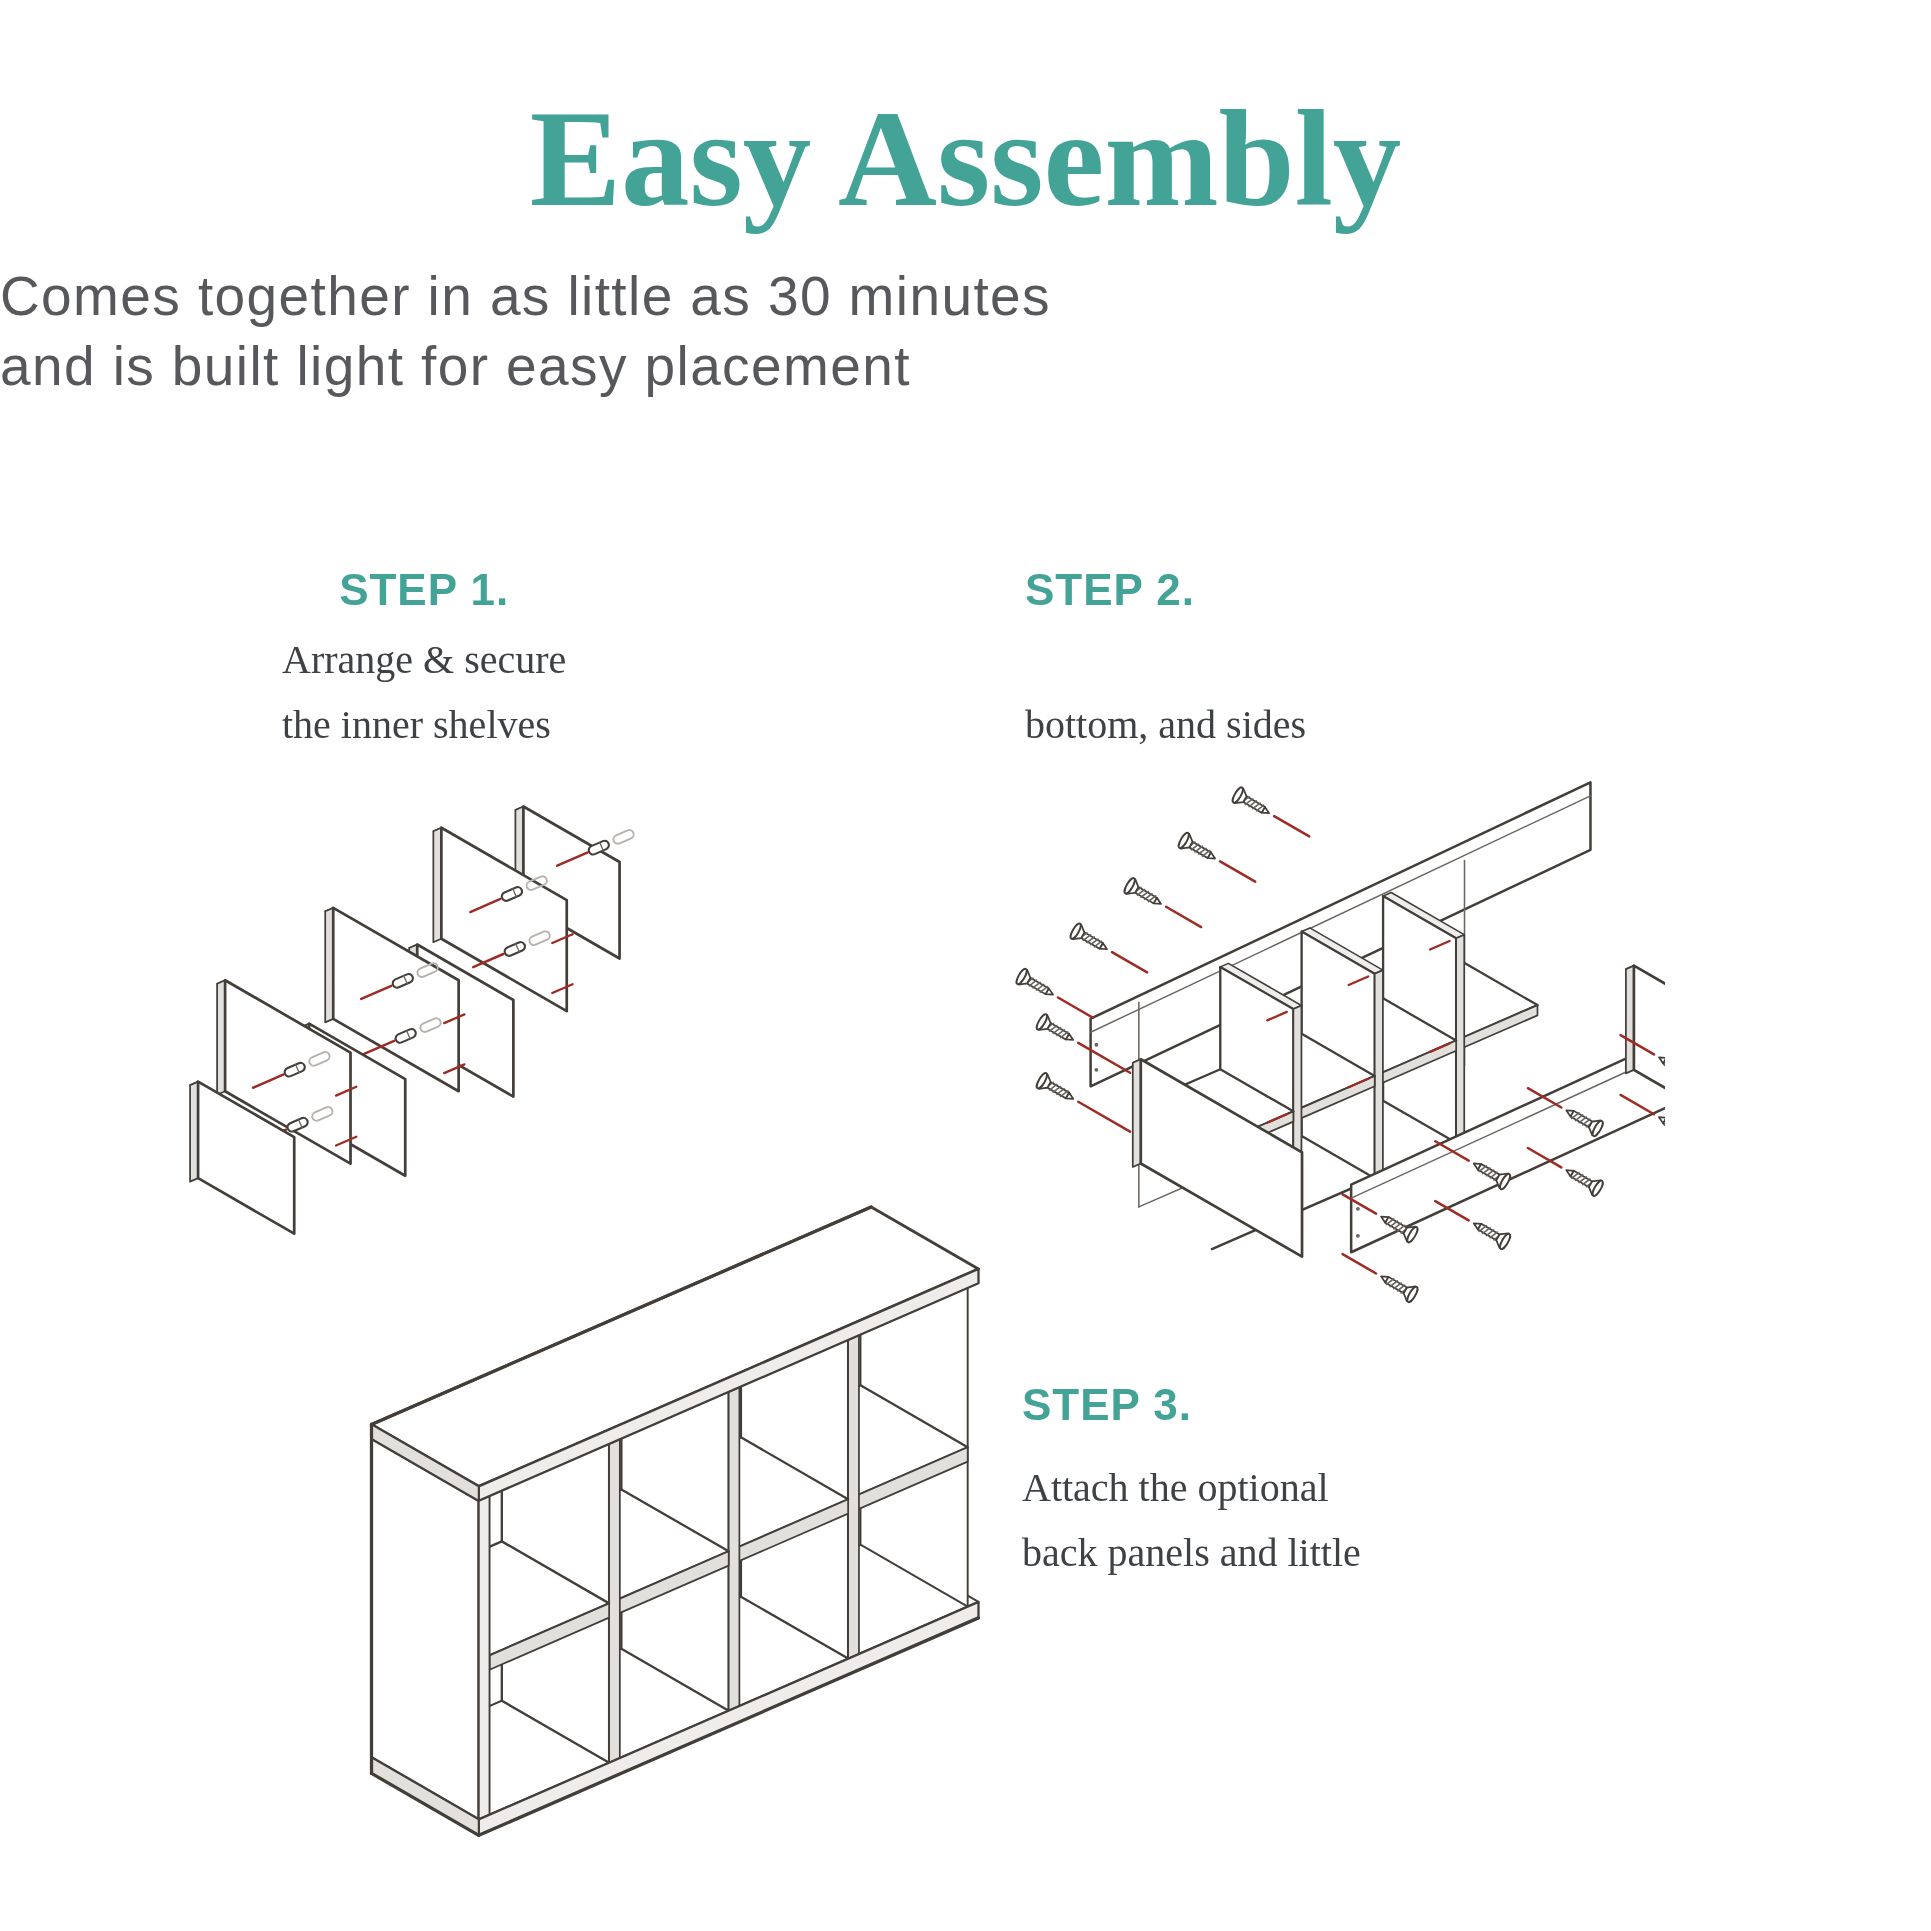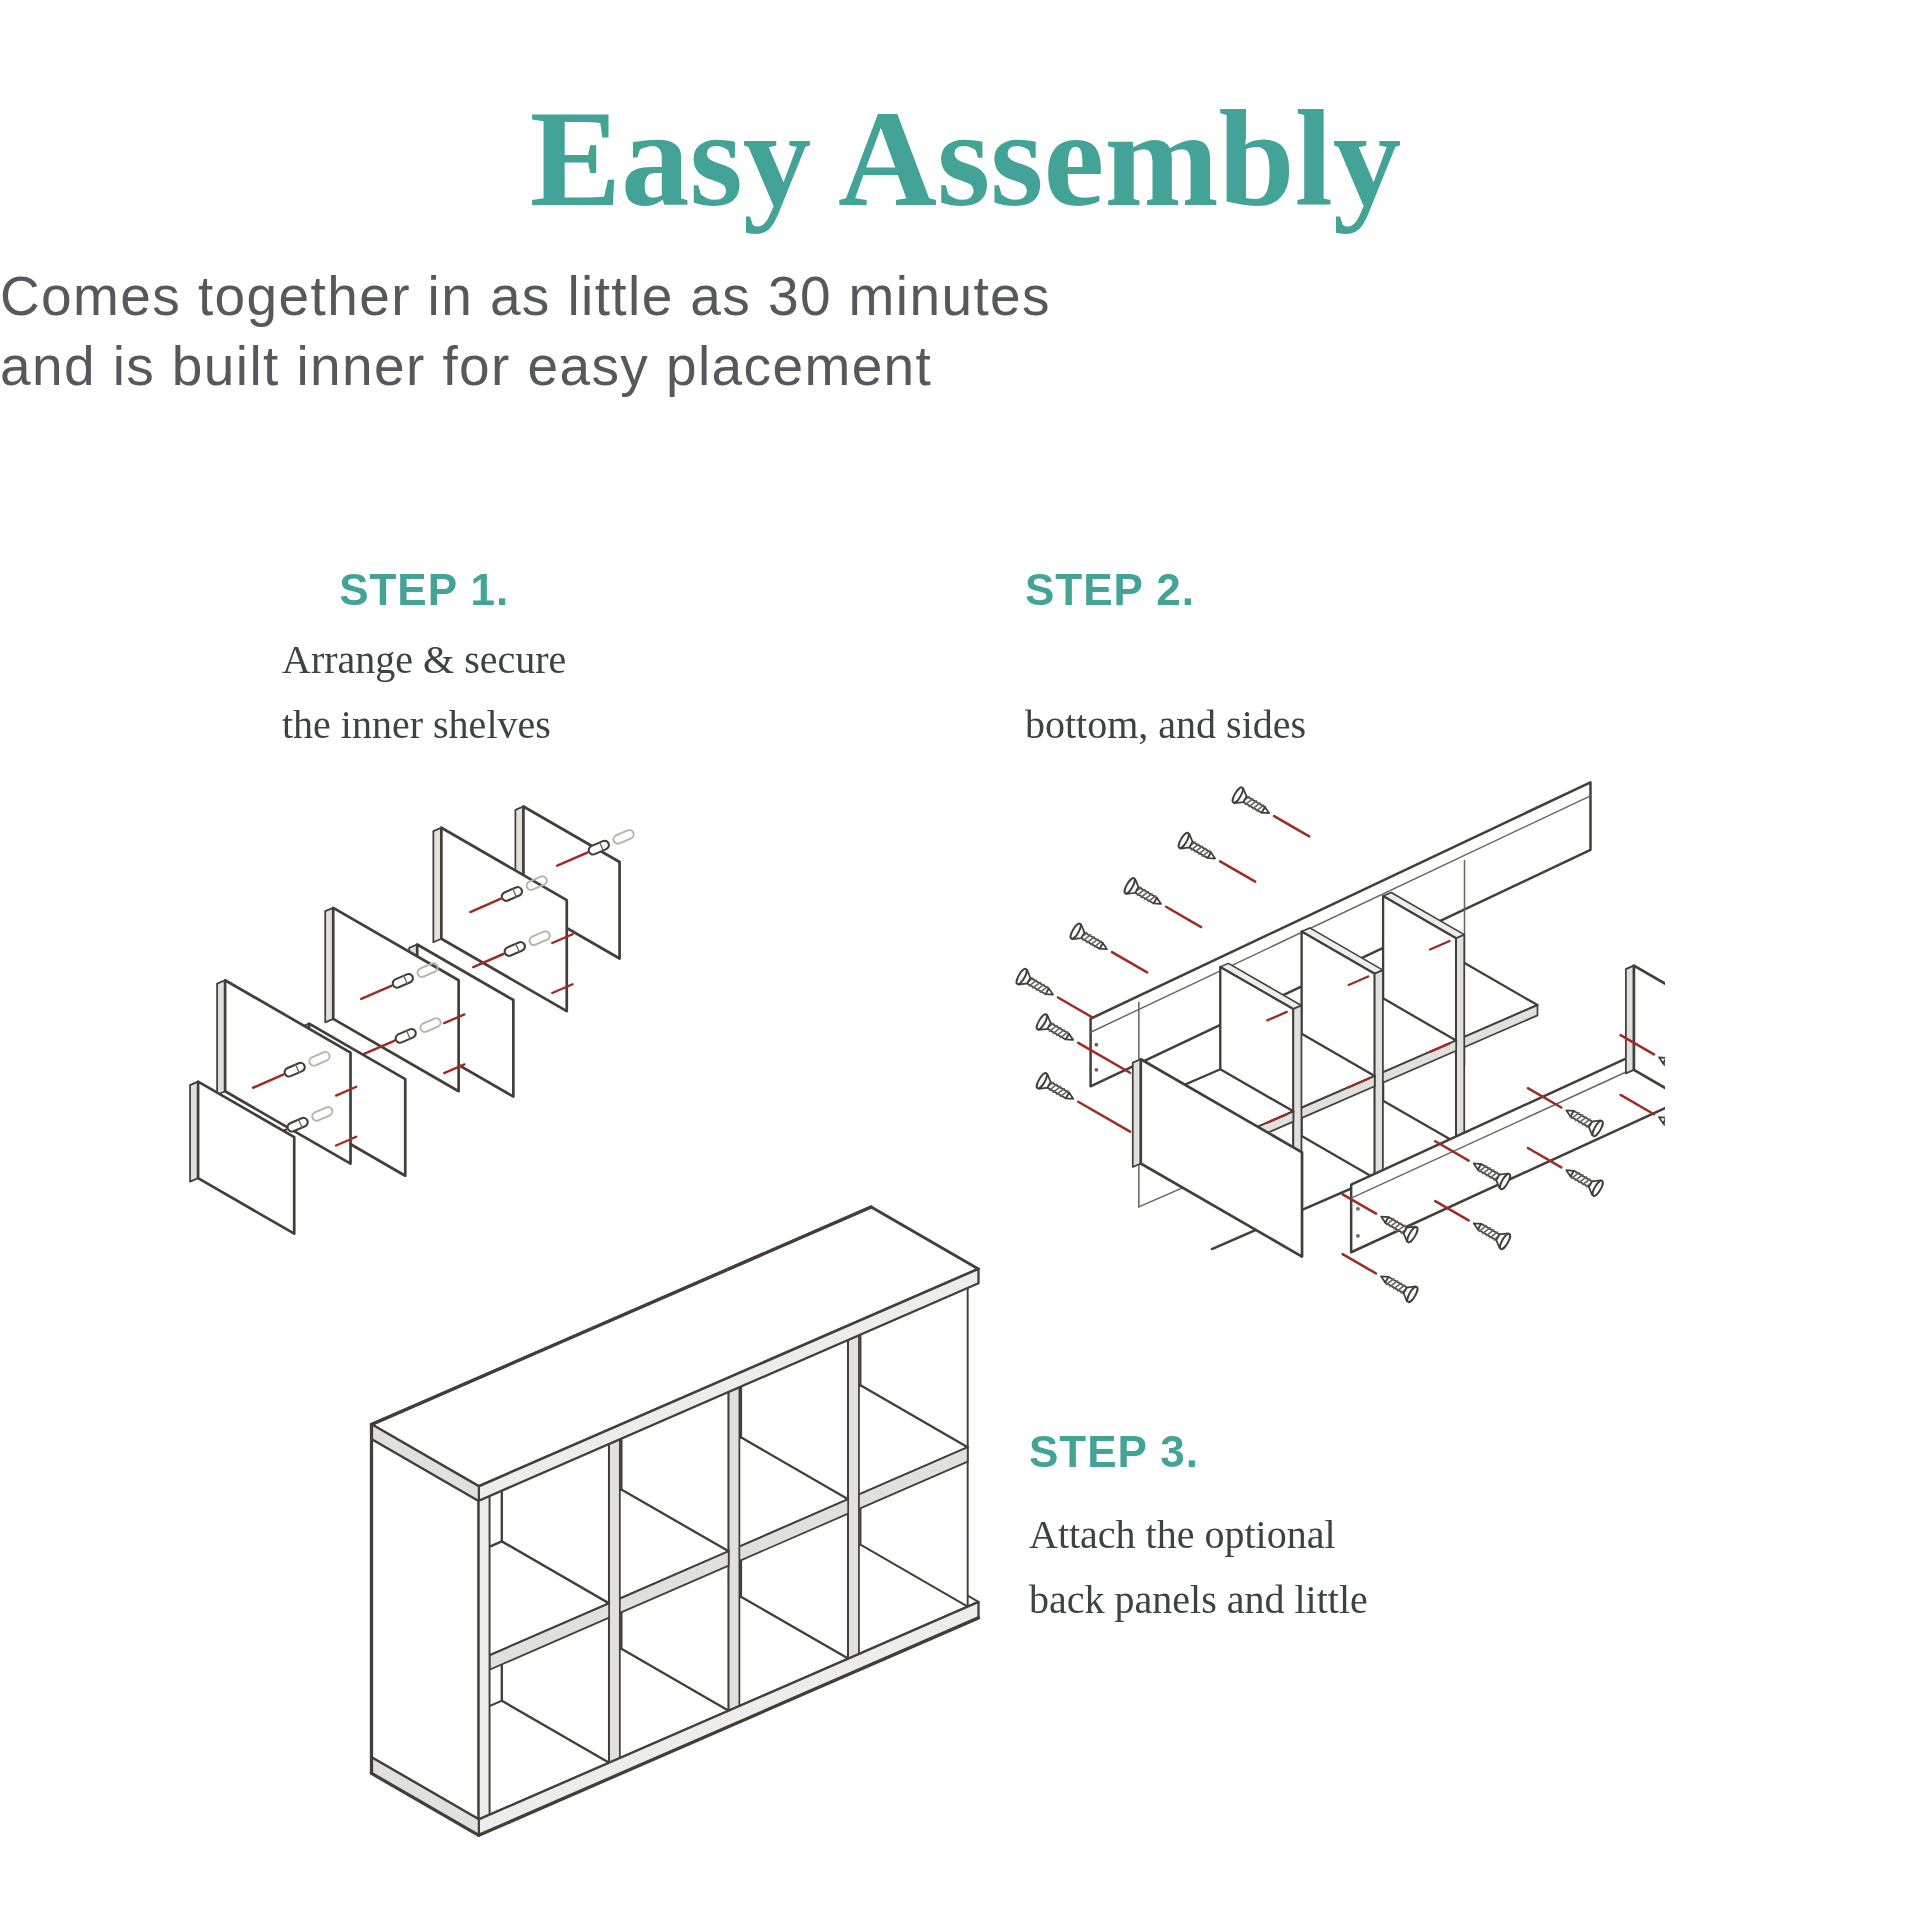--- a/index.html
+++ b/index.html
@@ -18,34 +18,34 @@
 </style>
 </head>
 <body>
 
 <div id="canvas">
 
   <div class="title" style="color: rgb(68, 163, 151);">Easy Assembly</div>
 
   <div class="subtitle" style="color: rgb(87, 88, 92);">
     <div>Comes together in as little as 30 minutes</div>
-    <div>and is built inner for easy placement</div>
+    <div>and is built light for easy placement</div>
   </div>
 
   <div class="step s1" style="left:282px;top:566px;">
     <p class="lbl" style="color: rgb(68, 163, 151); text-align: center;">STEP 1.</p>
     <p class="txt" style="color: rgb(62, 66, 69);"><span>Arrange &amp; secure</span><br><span>the inner shelves</span></p>
   </div>
 
   <div class="step s2" style="left:1025px;top:566px;">
     <p class="lbl" style="color: rgb(68, 163, 151);">STEP 2.</p>
     <p class="txt" style="color: rgb(62, 66, 69);"><br><span>bottom, and sides</span></p>
   </div>
 
-  <div class="step s3" style="left:1022px;top:1428px;margin-left:7px;">
+  <div class="step s3" style="left:1022px;top:1381px;">
     <p class="lbl" style="color: rgb(68, 163, 151);">STEP 3.</p>
     <p class="txt" style="color: rgb(62, 66, 69);"><span>Attach the optional</span><br><span>back panels and little</span></p>
   </div>
 
   <svg id="d1" style="left:164px;top:792px;" width="686" height="502" viewBox="0 0 710 520">
       <polygon points="372.0,15.0 471.6,72.5 463.3,76.1 363.7,18.6" fill="#eeedeb" stroke="#443e39" stroke-width="1.6" stroke-linejoin="round"></polygon>
       <polygon points="372.0,15.0 363.7,18.6 363.7,118.6 372.0,115.0" fill="#e2e0dd" stroke="#443e39" stroke-width="1.8" stroke-linejoin="round"></polygon>
       <polygon points="372.0,15.0 471.6,72.5 471.6,172.5 372.0,115.0" fill="#fff" stroke="#443e39" stroke-width="2.8" stroke-linejoin="round"></polygon>
       <g transform="translate(440,62) rotate(-23.5)">
         <line x1="-36" y1="0" x2="-2" y2="0" stroke="#9e2b24" stroke-width="2.6" stroke-linecap="round"></line>

